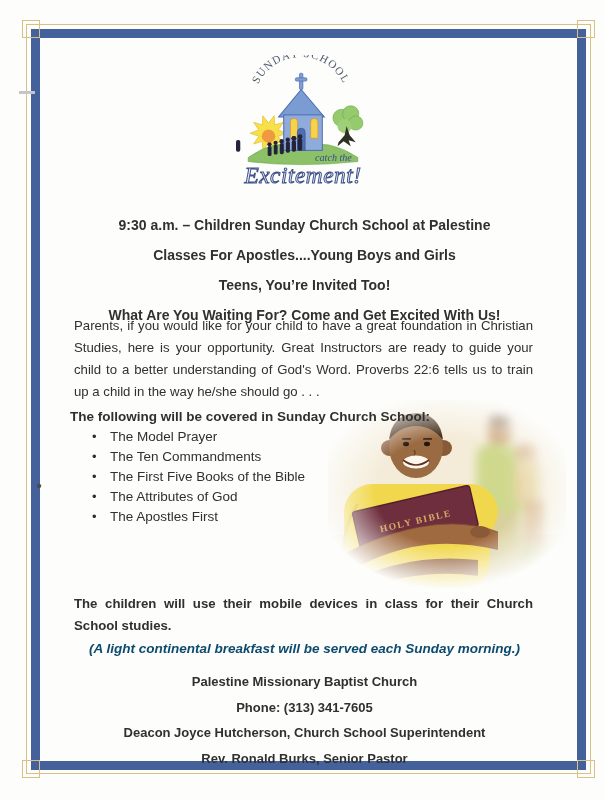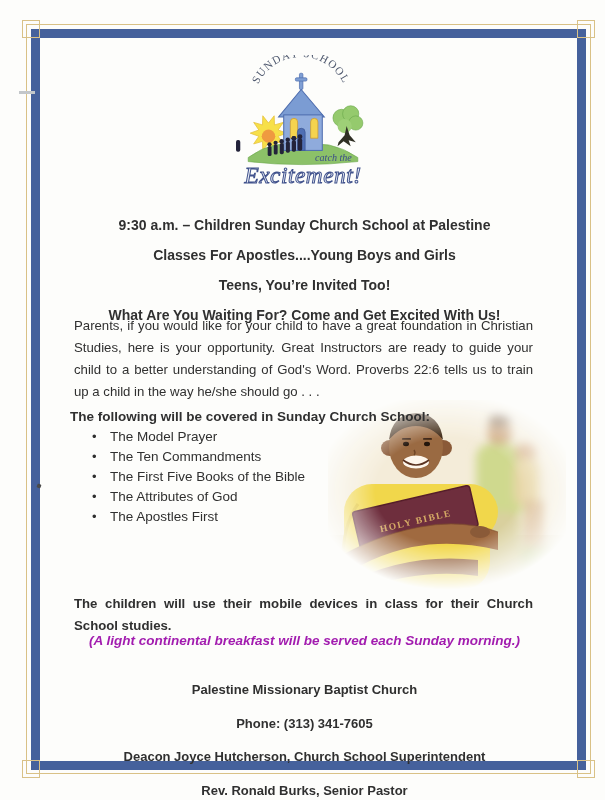--- a/index.html
+++ b/index.html
@@ -32,24 +32,24 @@
     font-weight:normal;font-size:13.2px;line-height:22px;margin:12px;}
   .covered-heading{position:absolute;left:62px;top:401px;font-weight:bold;font-size:13.5px;z-index:2;margin:8px;text-align:right;}
   .bullets{position:absolute;left:62px;top:427px;margin:0;padding:0;list-style:none;
     font-weight:normal;font-size:13.5px;z-index:2;}
   .bullets li{position:relative;padding-left:48px;line-height:20px;}
   .bullets li::before{content:"\2022";position:absolute;left:30px;top:0;font-size:13px;}
   .bullets sup{font-size:9px;line-height:0;}
   .devices{position:absolute;left:62px;right:60px;top:581px;text-align:justify;
     font-weight:bold;font-size:13.2px;line-height:22px;z-index:2;margin:12px;}
   .breakfast{position:absolute;left:58px;right:54px;top:633px;text-align:center;
-    font-weight:bold;font-style:italic;font-size:13.5px;color:#a21caf;margin:0;}
+    font-weight:bold;font-style:italic;font-size:13.5px;color:#0c4a6e;margin:8px;}
   .footer{position:absolute;left:62px;right:58px;top:665px;text-align:center;
     font-weight:bold;font-size:13px;line-height:17.5px;}
-  .footer p{margin:16px;}
+  .footer p{margin:8px;}
   .header p{margin:8px;}
 
   .photo{position:absolute;left:328px;top:400px;width:238px;height:190px;z-index:1;
     -webkit-mask-image:radial-gradient(ellipse 58% 54% at 50% 48%, #000 52%, rgba(0,0,0,0) 96%);
             mask-image:radial-gradient(ellipse 58% 54% at 50% 48%, #000 52%, rgba(0,0,0,0) 96%);}
 </style>
 </head>
 <body>
 
 <div class="page">

